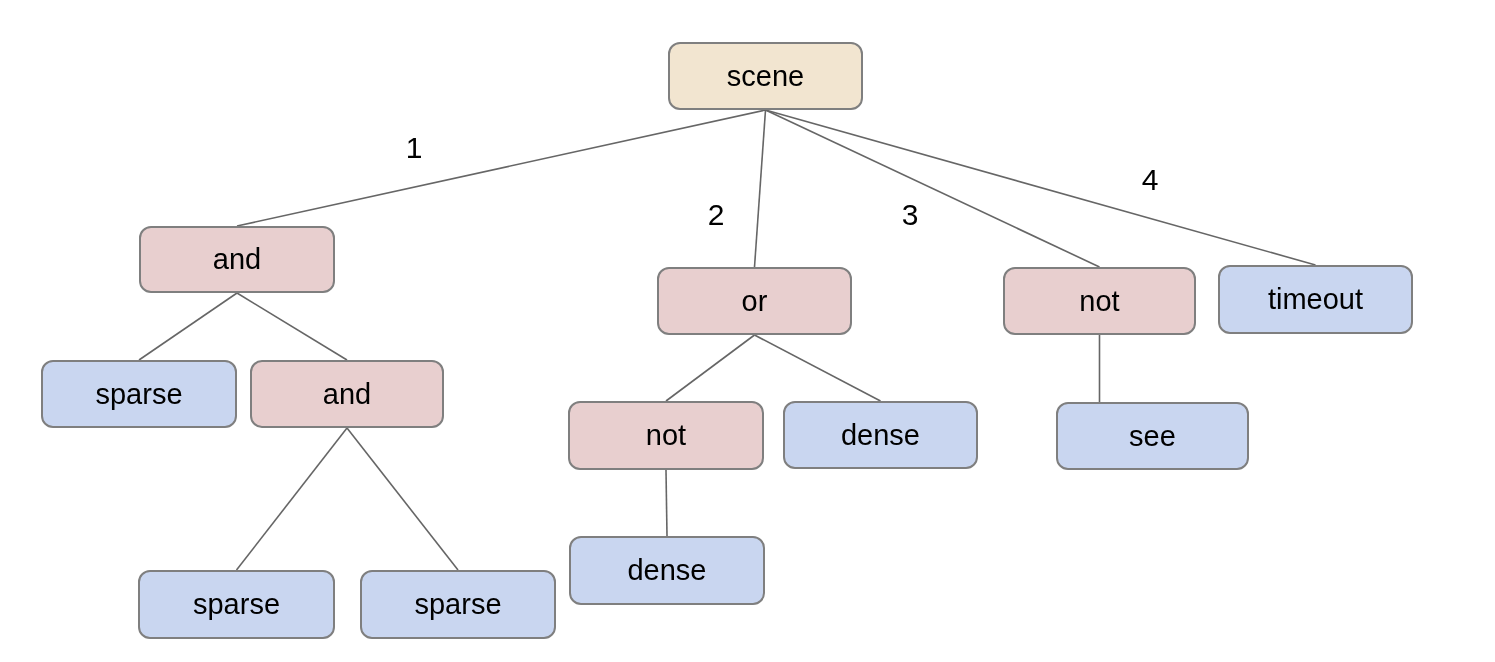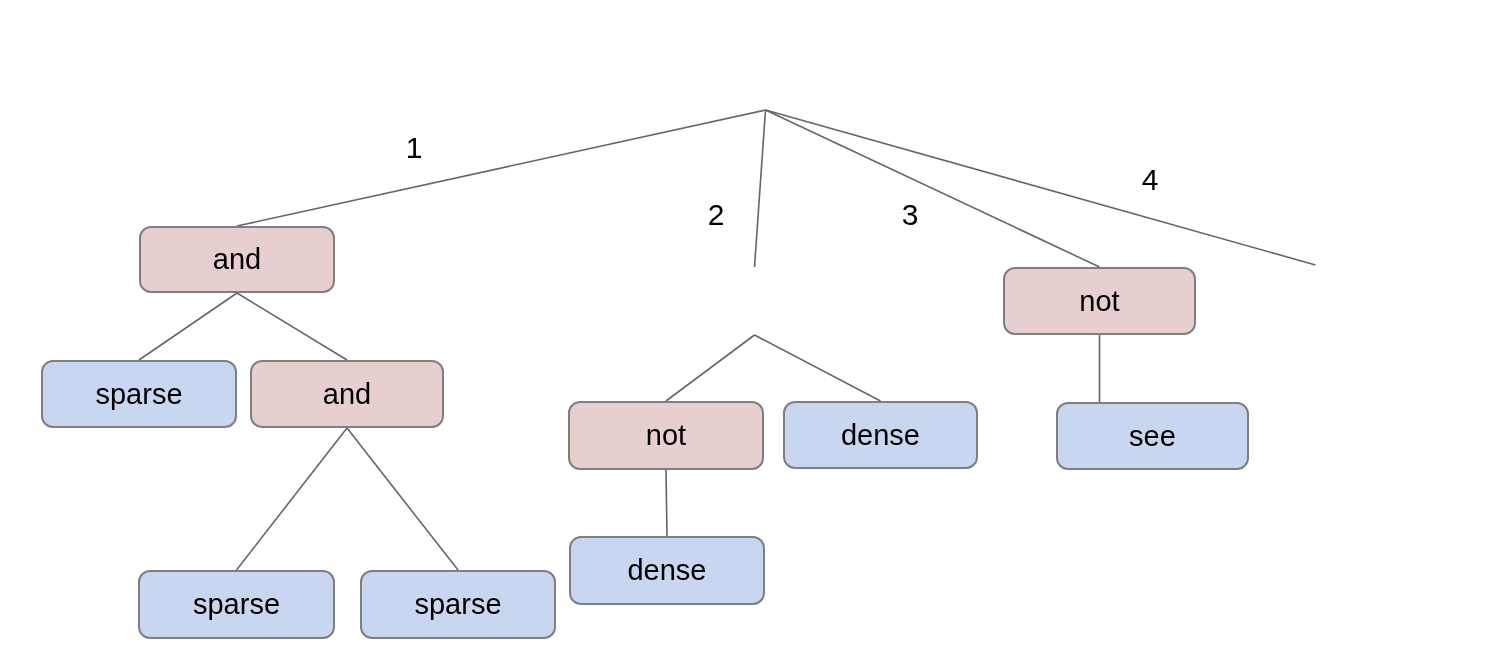--- a/index.html
+++ b/index.html
@@ -57,25 +57,34 @@
       <line x1="347" y1="428" x2="458" y2="570" stroke="#666666" stroke-width="1.6"></line>
       <line x1="754.5" y1="335" x2="666" y2="401" stroke="#666666" stroke-width="1.6"></line>
       <line x1="754.5" y1="335" x2="880.5" y2="401" stroke="#666666" stroke-width="1.6"></line>
       <line x1="666" y1="470" x2="667" y2="536" stroke="#666666" stroke-width="1.6"></line>
       <line x1="1099.5" y1="335" x2="1099.5" y2="402" stroke="#666666" stroke-width="1.6"></line>
     </svg>
 <div class="edge-label" style="left: 414px; top: 148px;">1</div>
     <div class="edge-label" style="left: 716px; top: 215px;">2</div>
     <div class="edge-label" style="left: 910px; top: 215px;">3</div>
     <div class="edge-label" style="left: 1150px; top: 180px;">4</div>
+    <div class="node" style="left: 668px; top: 42px; width: 195px; height: 68px; background: rgb(242, 229, 208); border-color: rgb(127, 127, 127); color: rgb(0, 0, 0);">
+      <span>scene</span>
+    </div>
     <div class="node" style="left: 139px; top: 226px; width: 196px; height: 67px; background: rgb(232, 207, 207); border-color: rgb(127, 127, 127); color: rgb(0, 0, 0);">
       <span>and</span>
     </div>
+    <div class="node" style="left: 657px; top: 267px; width: 195px; height: 68px; background: rgb(232, 207, 207); border-color: rgb(127, 127, 127); color: rgb(0, 0, 0);">
+      <span>or</span>
+    </div>
     <div class="node" style="left: 1003px; top: 267px; width: 193px; height: 68px; background: rgb(232, 207, 207); border-color: rgb(127, 127, 127); color: rgb(0, 0, 0);">
       <span>not</span>
+    </div>
+    <div class="node" style="left: 1218px; top: 265px; width: 195px; height: 69px; background: rgb(201, 214, 240); border-color: rgb(127, 127, 127); color: rgb(0, 0, 0);">
+      <span>timeout</span>
     </div>
     <div class="node" style="left: 41px; top: 360px; width: 196px; height: 68px; background: rgb(201, 214, 240); border-color: rgb(127, 127, 127); color: rgb(0, 0, 0);">
       <span>sparse</span>
     </div>
     <div class="node" style="left: 250px; top: 360px; width: 194px; height: 68px; background: rgb(232, 207, 207); border-color: rgb(127, 127, 127); color: rgb(0, 0, 0);">
       <span>and</span>
     </div>
     <div class="node" style="left: 568px; top: 401px; width: 196px; height: 69px; background: rgb(232, 207, 207); border-color: rgb(127, 127, 127); color: rgb(0, 0, 0);">
       <span>not</span>
     </div>

